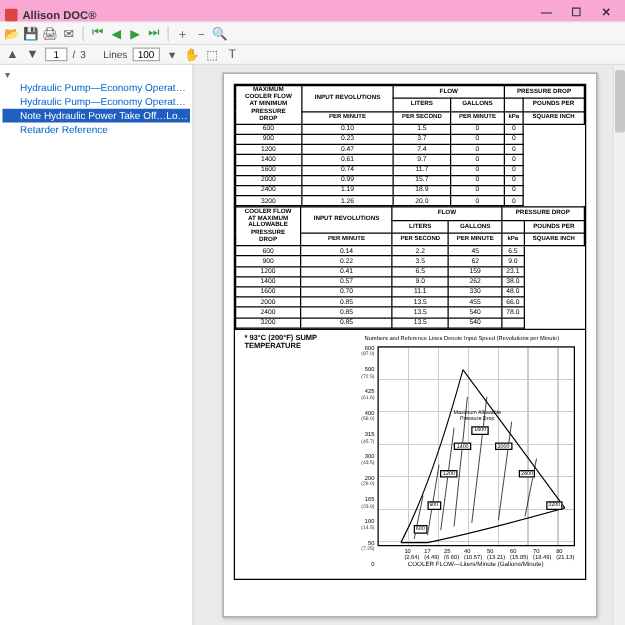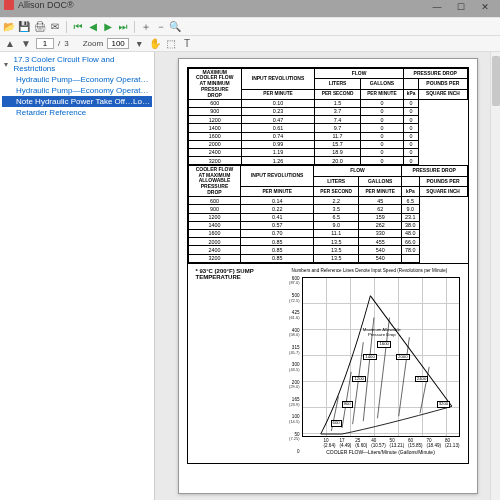--- a/index.html
+++ b/index.html
@@ -1,17 +1,17 @@
 <!DOCTYPE html>
 <html><head>
 <meta charset="utf-8">
 <style>
   * { box-sizing: border-box; margin: 0; padding: 0; }
   body { font-family: "Segoe UI", Tahoma, sans-serif; font-size: 9px; background: #fff; width: 500px; height: 500px; overflow: hidden; position: relative; }
-  .titlebar { height: 18px; background: #a3a3a3; border-bottom: 1px solid #e5e5e5; display: flex; align-items: flex-start; padding: 0 4px; justify-content: space-between; }
+  .titlebar { height: 18px; background: #f9a8d4; border-bottom: 1px solid #e5e5e5; display: flex; align-items: flex-end; padding: 0 4px; justify-content: space-between; font-weight: bold; }
   .titlebar .left { display: flex; align-items: center; gap: 4px; }
   .app-icon { width: 10px; height: 10px; background: #d44; border-radius: 1px; }
   .app-title { font-size: 9px; color: #333; }
   .win-controls { display: flex; gap: 2px; }
   .win-btn { width: 22px; height: 14px; display: flex; align-items: center; justify-content: center; font-size: 9px; color: #333; }
   .win-btn.close { color: #333; }
   .toolbar1 { height: 18px; background: #f6f6f6; border-bottom: 1px solid #ddd; display: flex; align-items: center; padding: 0 4px; gap: 3px; }
   .tb-ico { width: 12px; height: 12px; display: flex; align-items: center; justify-content: center; font-size: 10px; color: #555; }
   .tb-ico.orange { color: #f1a326; }
   .tb-ico.green { color: #2e9e3f; }
@@ -82,33 +82,32 @@
   <div class="tb-ico orange">🔍</div>
 </div>
 
 <div class="toolbar2">
   <div class="tb-ico">▲</div>
   <div class="tb-ico">▼</div>
   <input class="pg-input" value="1" style="">
   <span>/</span>
   <span>3</span>
   <span style="width:6px"></span>
-  <span>Zoom</span>
+  <span>Lines</span>
   <input class="zoom-input" value="100" style="">
   <div class="tb-ico">▾</div>
   <div class="tb-ico">✋</div>
   <div class="tb-ico">⬚</div>
   <div class="tb-ico">T</div>
 </div>
 
 <div class="main">
   <div class="tree">
     <div class="tree-root">
       <span class="tree-exp">▾</span>
-      <span>17.3  Cooler Circuit Flow and Restrictions</span>
     </div>
     <div id="tree-items">
         <div class="tree-item">Hydraulic Pump—Economy Operation</div>
         <div class="tree-item">Hydraulic Pump—Economy Operation</div>
         <div class="tree-item sel">Note Hydraulic Power Take Off…Lockup Operation</div>
         <div class="tree-item">Retarder Reference</div>
       </div>
   </div>
 
   <div class="doc-area">

